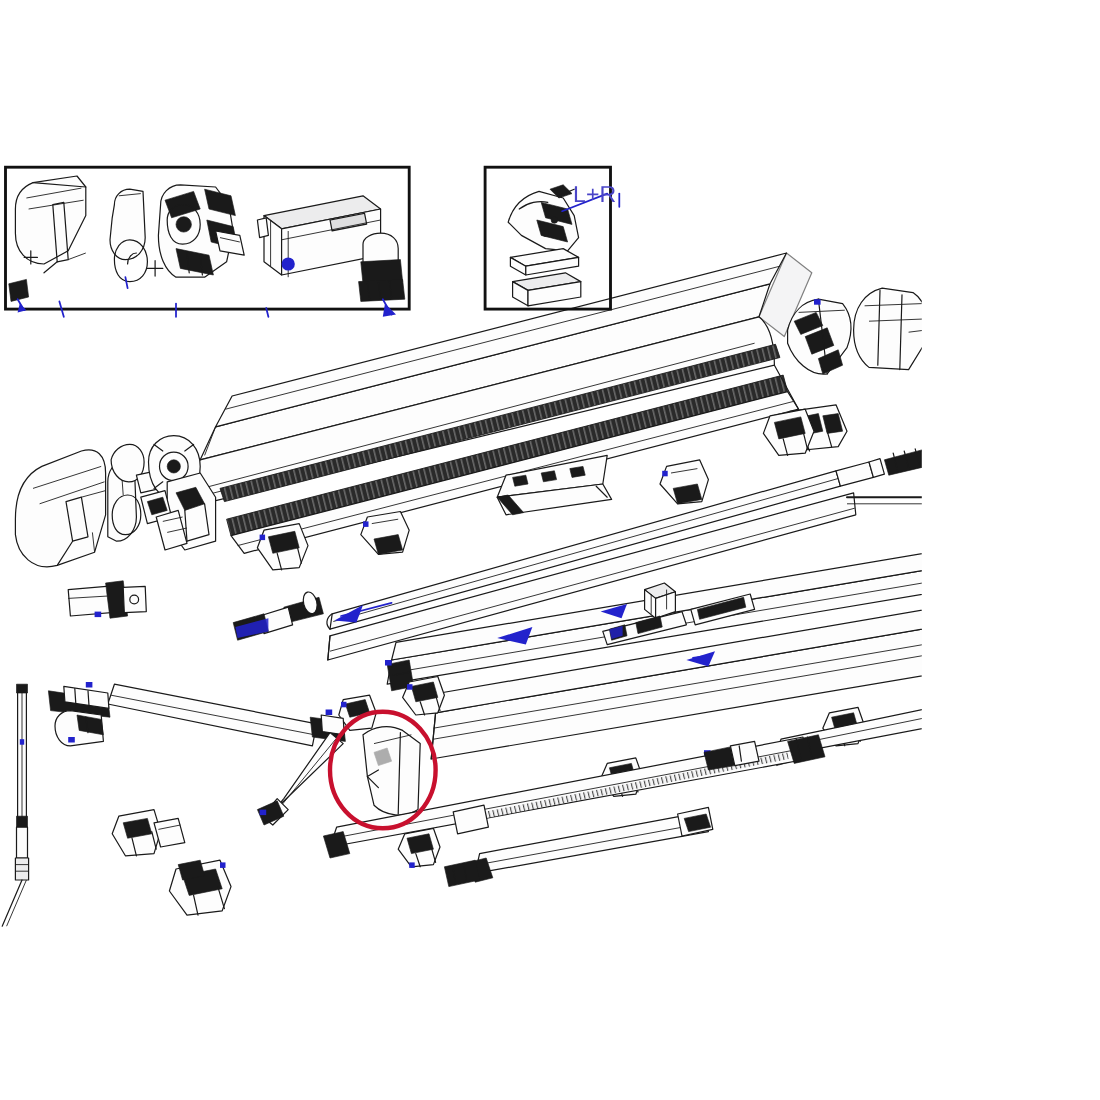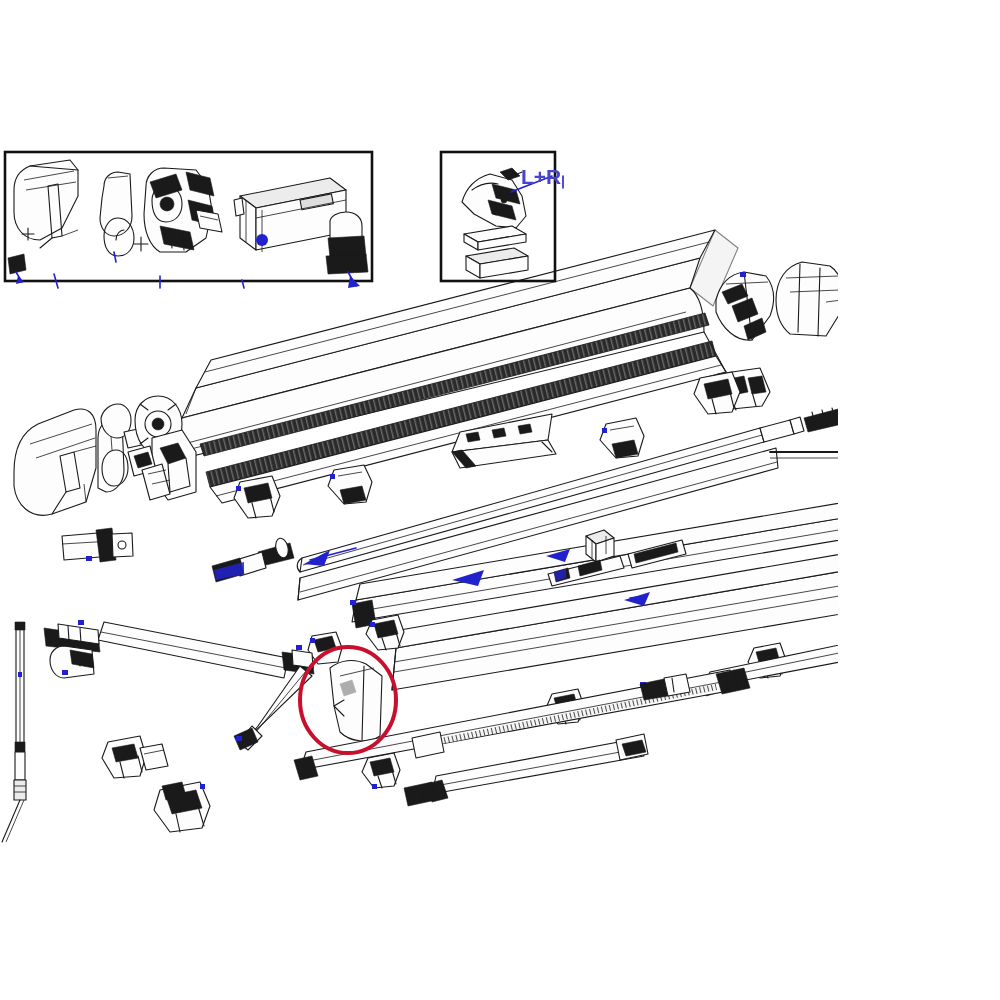--- a/index.html
+++ b/index.html
@@ -10,21 +10,20 @@
   }
   body {
     font-family: "Liberation Sans", sans-serif;
   }
   #stage {
     position: relative;
     width: 838px;
     height: 1000px;
     background: #ffffff;
     overflow: hidden;
-    font-weight: bold;
   }
   #diagram {
     position: absolute;
     left: 0;
     top: 0;
     width: 1000px;
     height: 1000px;
   }
 </style>
 </head>

